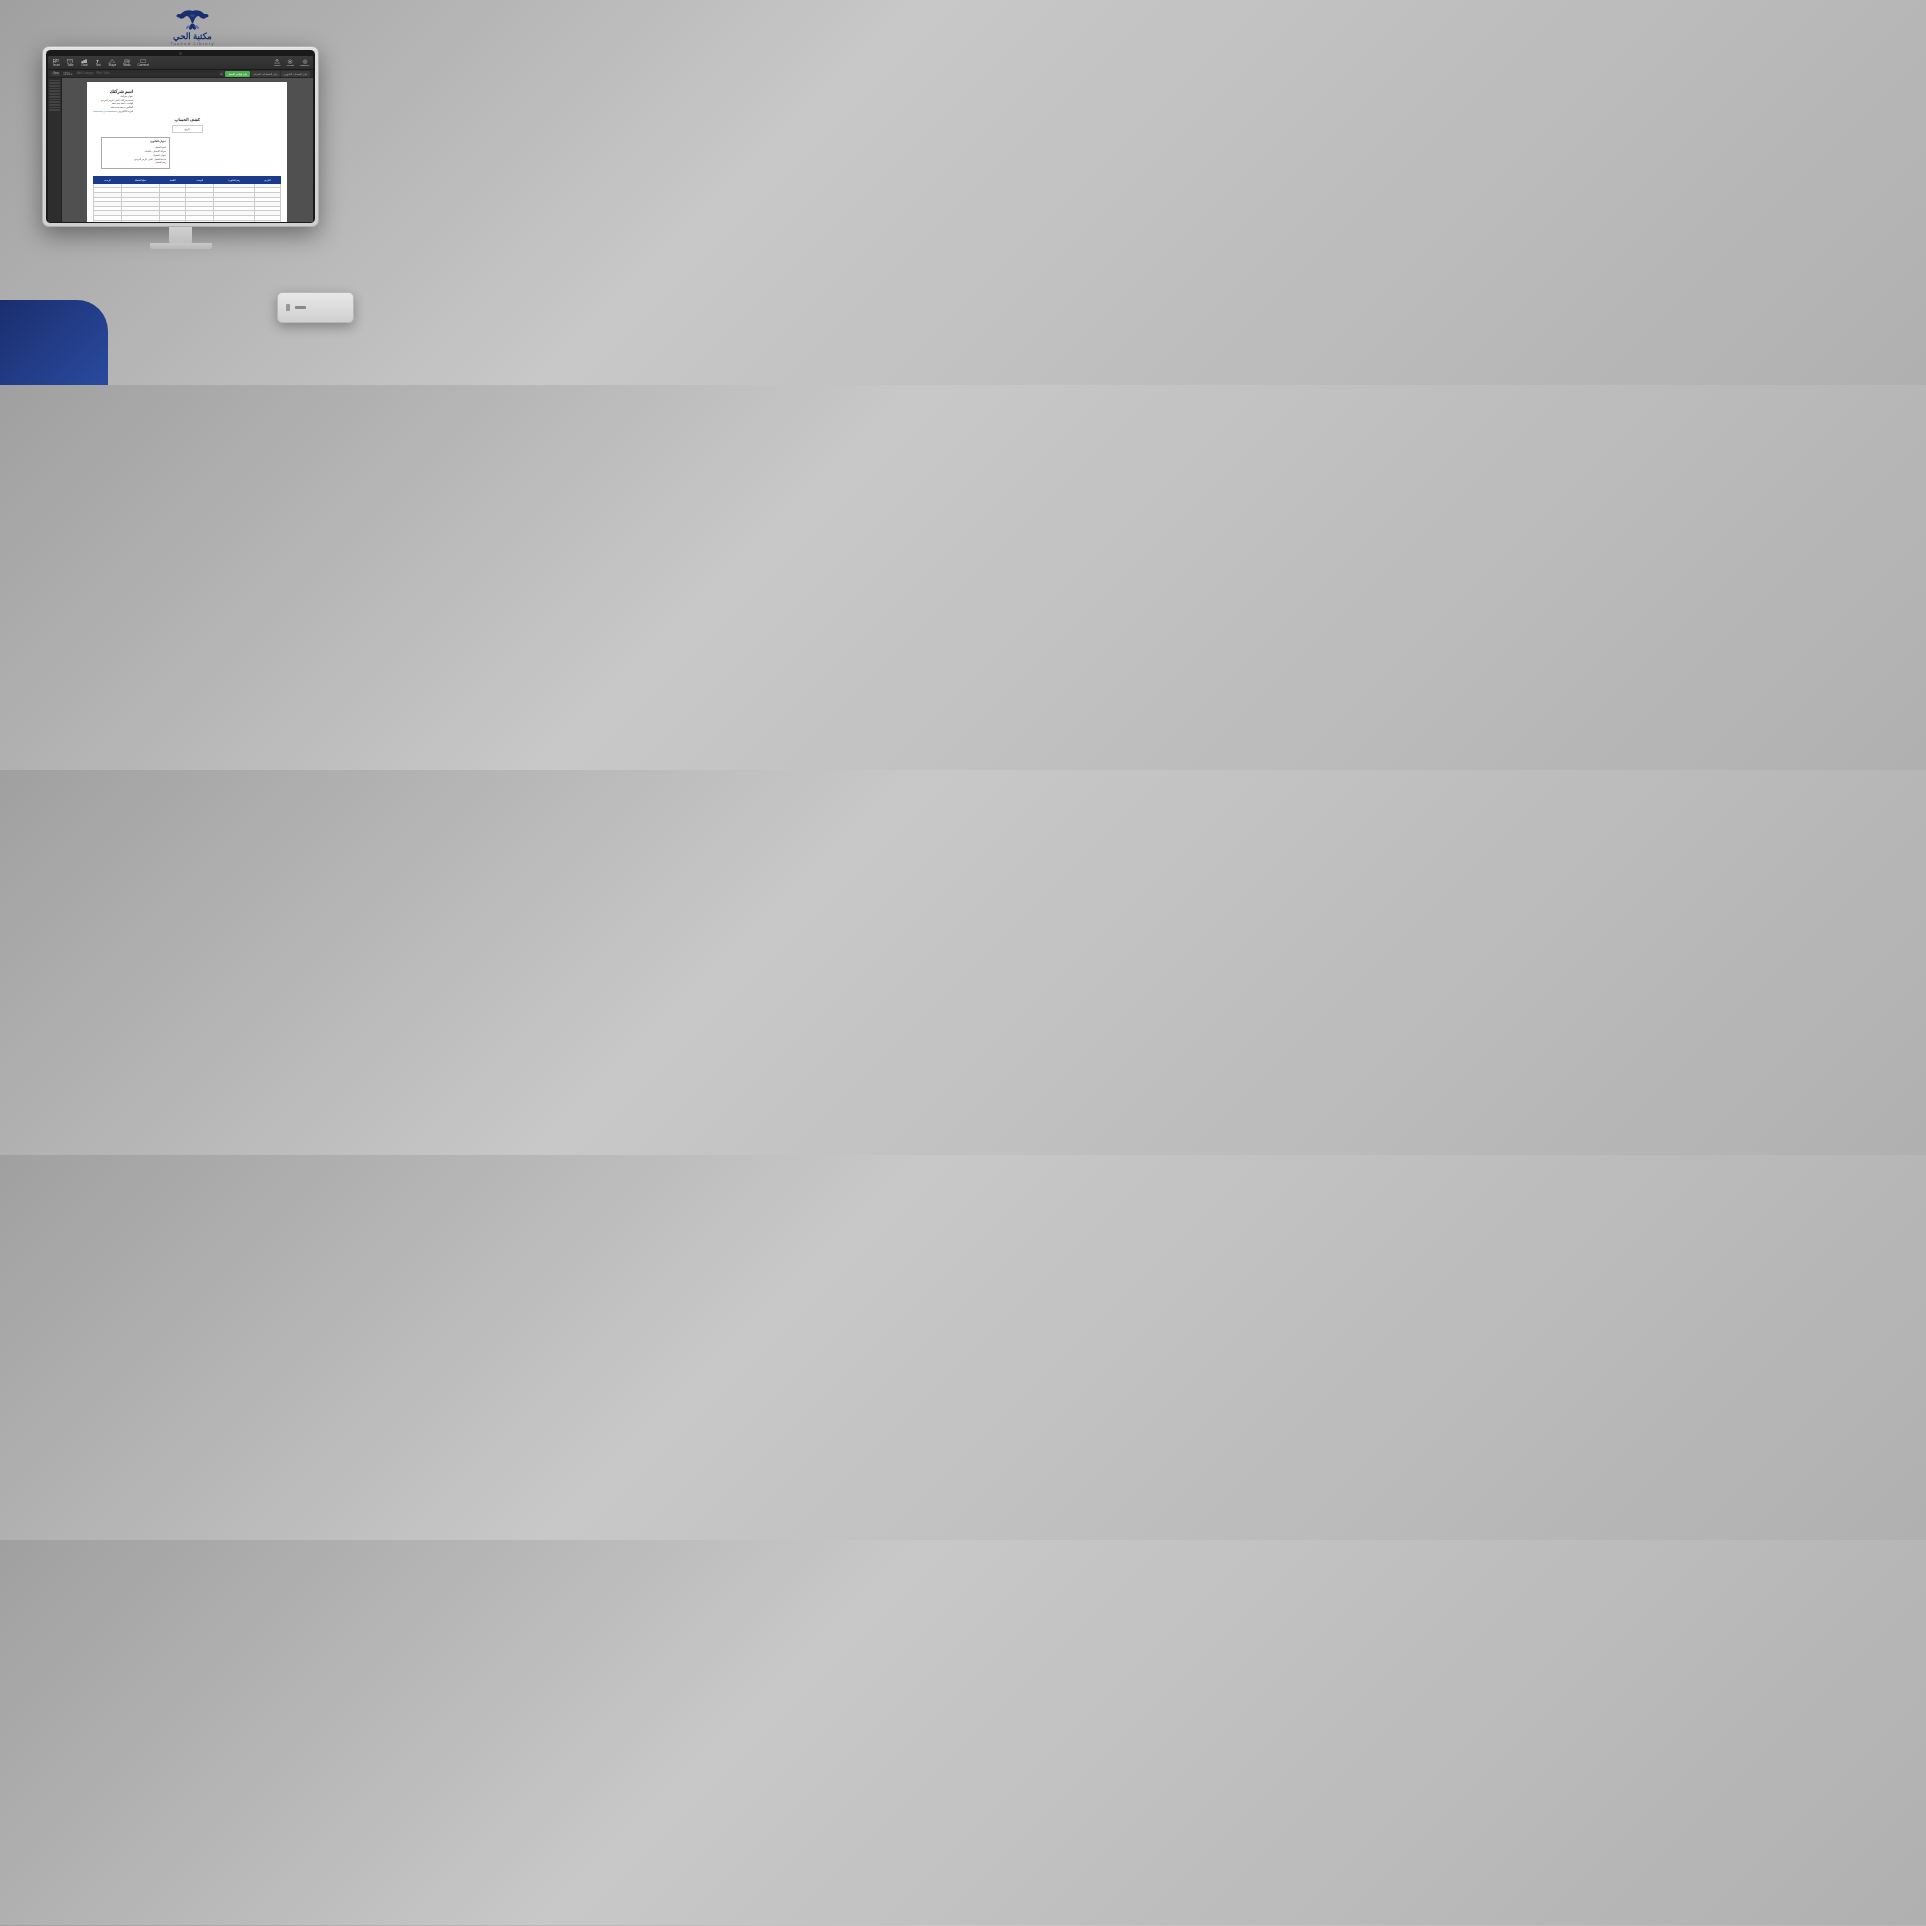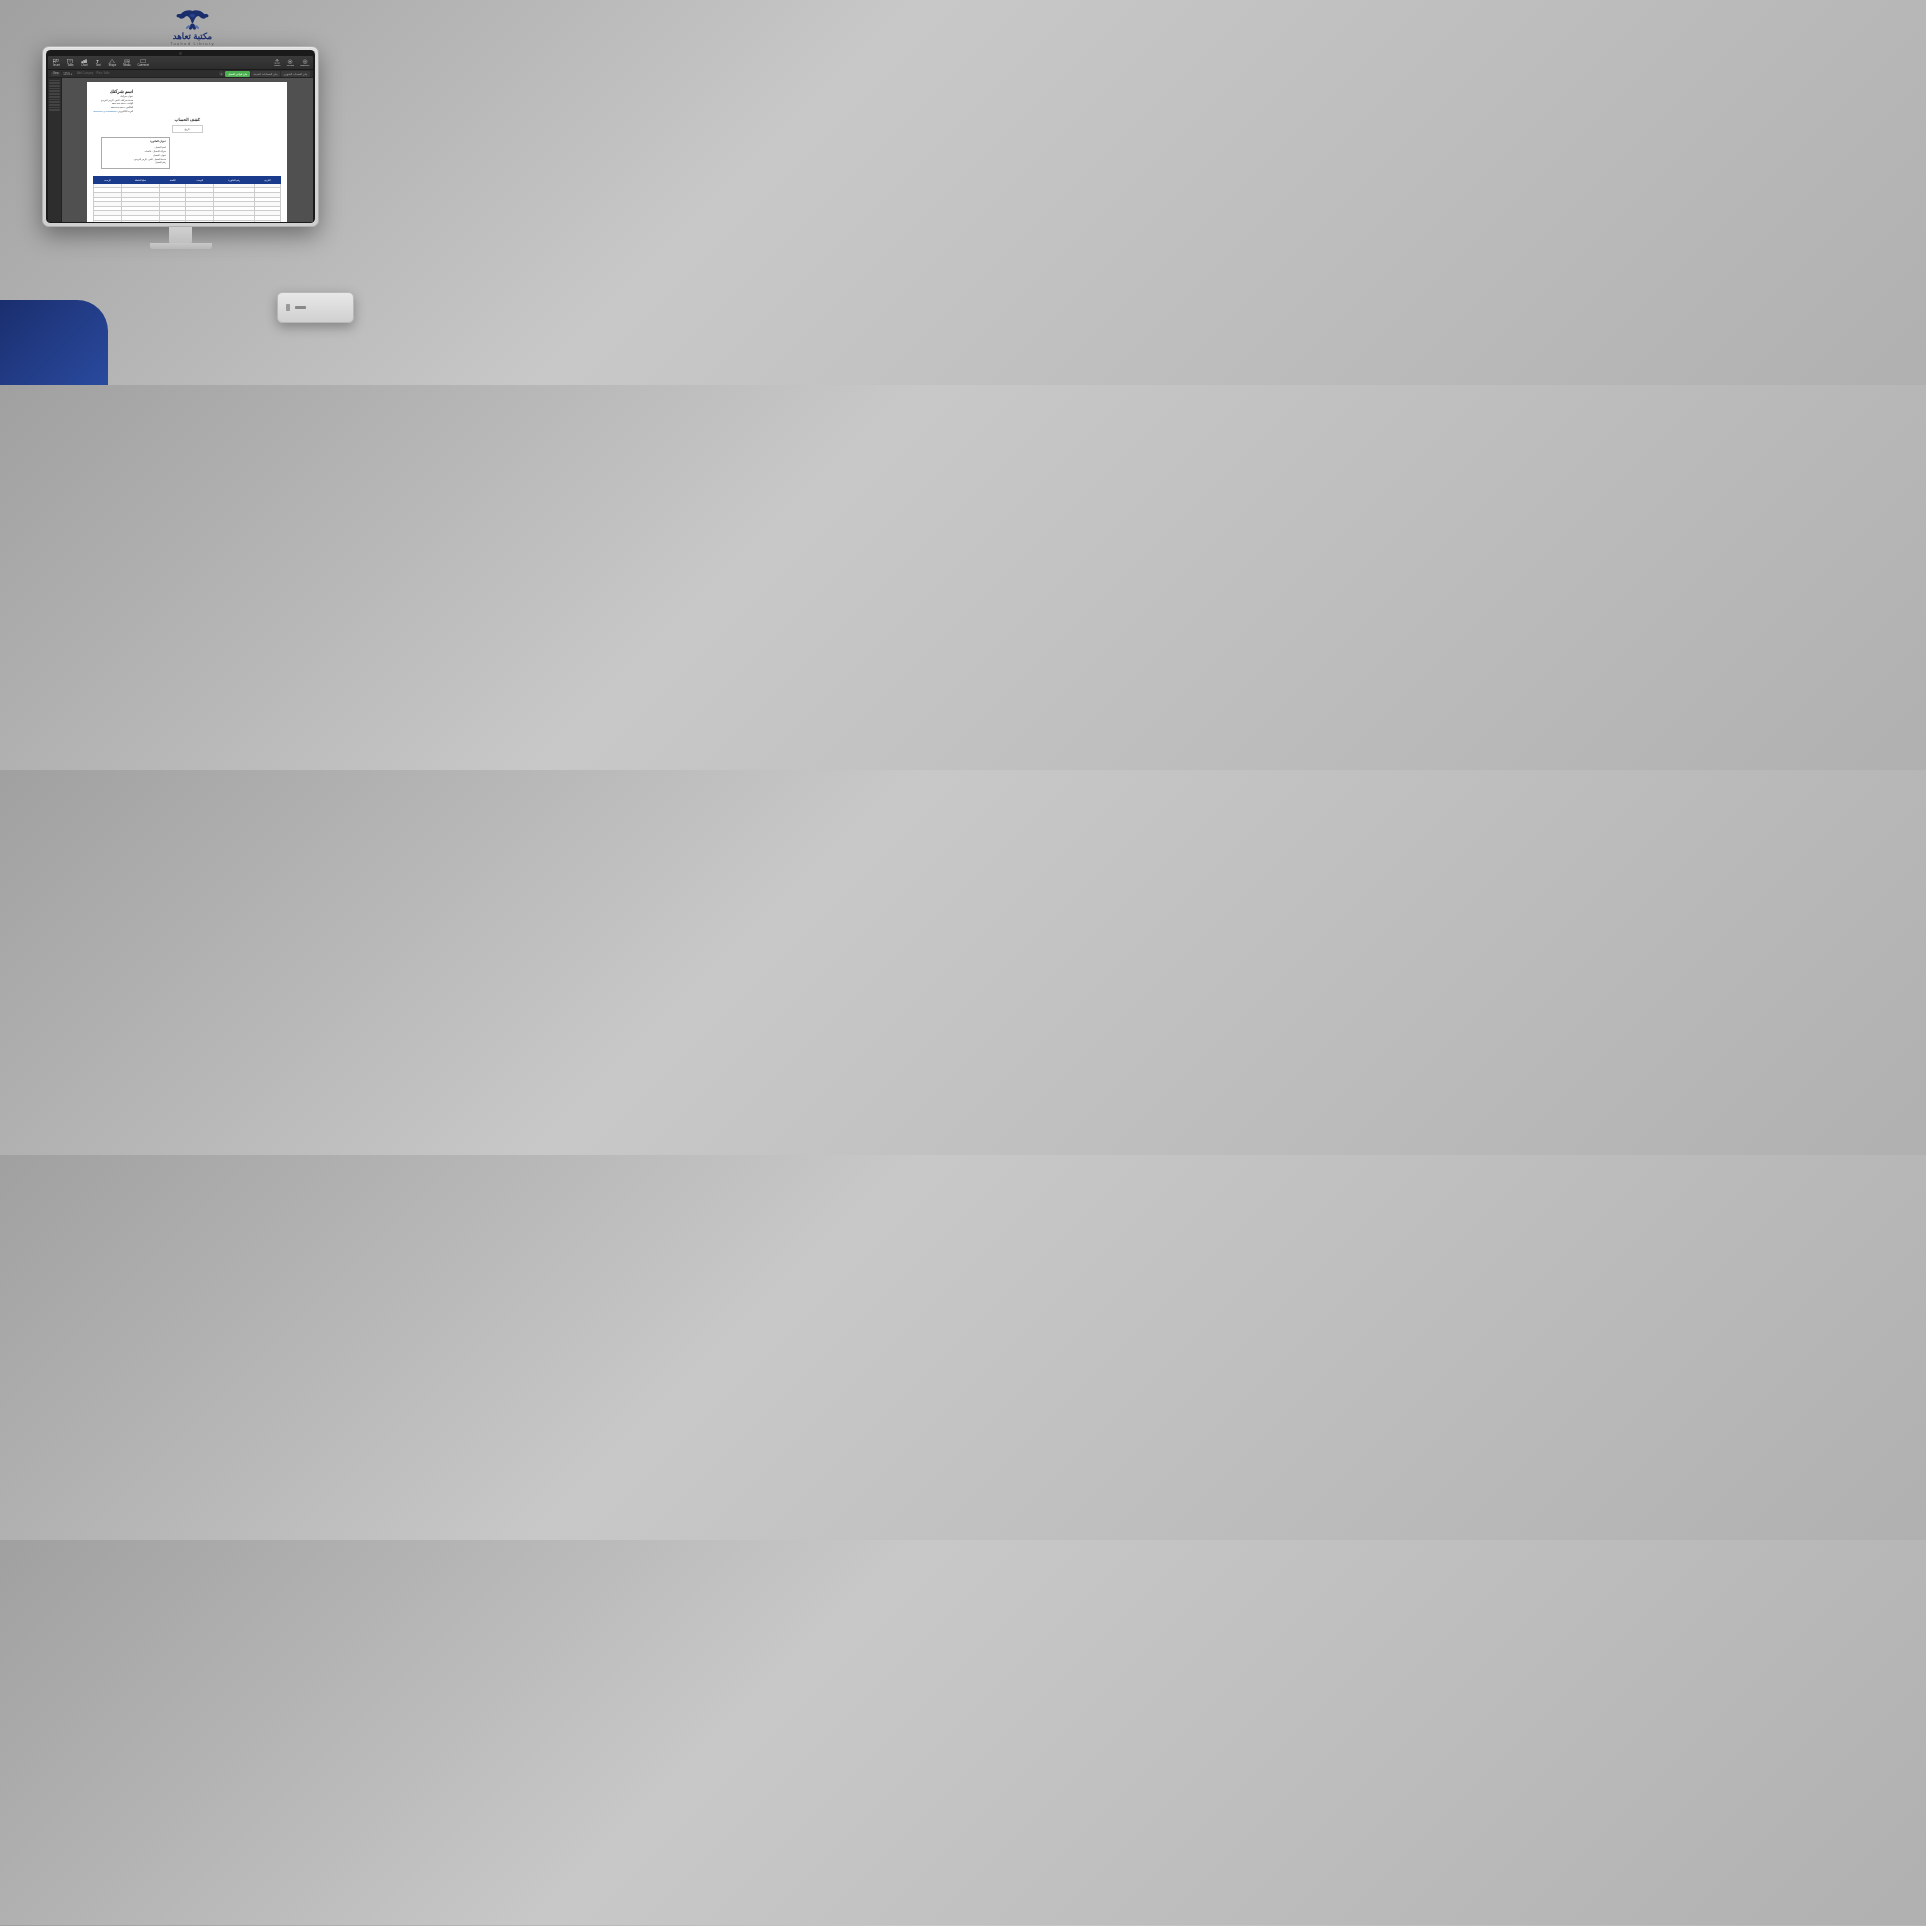--- a/index.html
+++ b/index.html
@@ -401,21 +401,21 @@
     <path d="M35 28 C25 22, 10 18, 5 25 C2 30, 8 35, 20 32 C30 29, 35 28, 35 28Z" fill="#1a2e6e"></path>
     <path d="M85 28 C95 22, 110 18, 115 25 C118 30, 112 35, 100 32 C90 29, 85 28, 85 28Z" fill="#1a2e6e"></path>
 
     <path d="M55 55 C50 65, 45 72, 50 75 C55 77, 60 72, 60 68 C60 72, 65 77, 70 75 C75 72, 70 65, 65 55Z" fill="#1a2e6e"></path>
 
     <path d="M45 60 C40 65, 35 68, 38 72 C42 75, 50 68, 55 62Z" fill="#3a5aaa" opacity="0.7"></path>
     <path d="M75 60 C80 65, 85 68, 82 72 C78 75, 70 68, 65 62Z" fill="#3a5aaa" opacity="0.7"></path>
 
     <path d="M50 25 C55 20, 65 20, 70 25 C67 30, 63 32, 60 33 C57 32, 53 30, 50 25Z" fill="#3a5aaa" opacity="0.5"></path>
   </svg>
-  <div class="logo-text-arabic">مكتبة تعاهد</div>
+  <div class="logo-text-arabic">مكتبة الحي</div>
   <div class="logo-text-english">Taahod Library</div>
 </div>
 
 <div class="monitor-wrapper">
   <div class="monitor-frame">
     <div class="monitor-screen-bezel">
       <div class="monitor-camera"></div>
       <div class="monitor-screen">
         <div class="numbers-ui">
 

